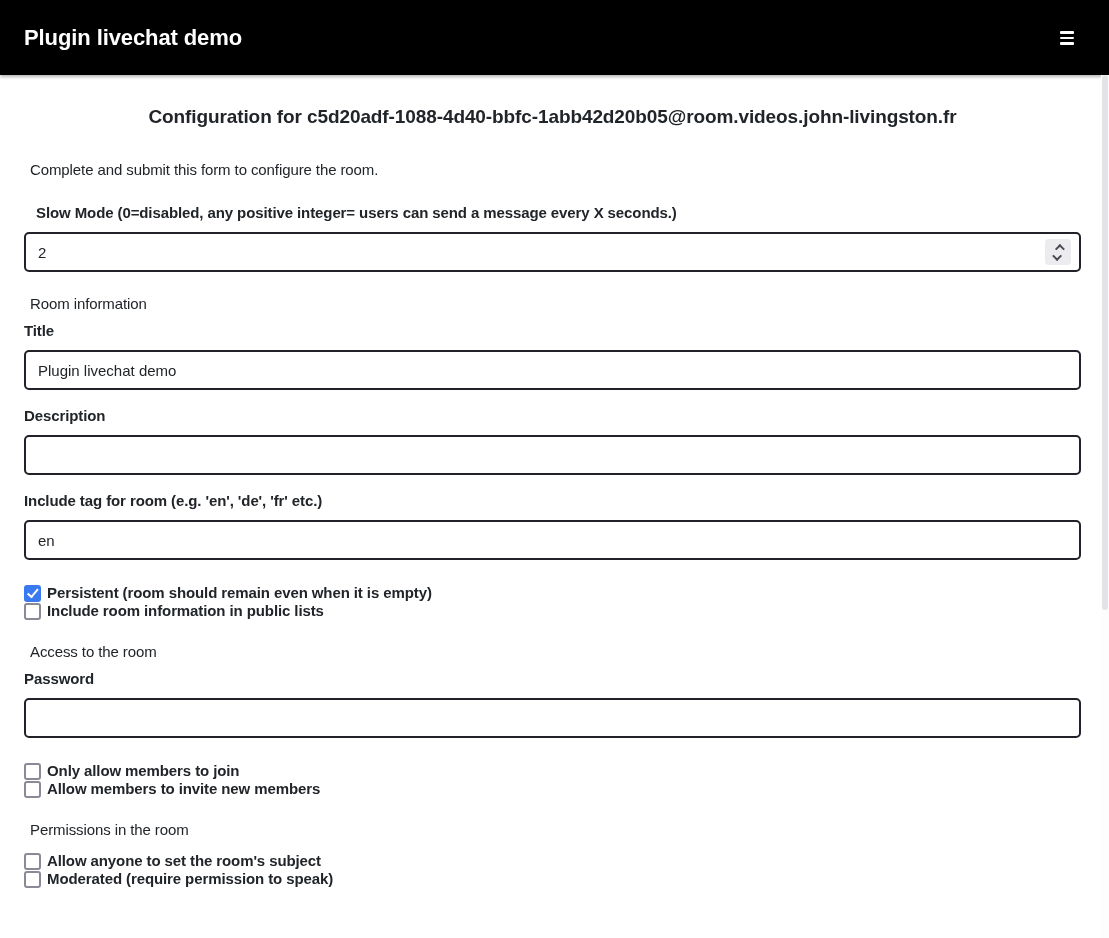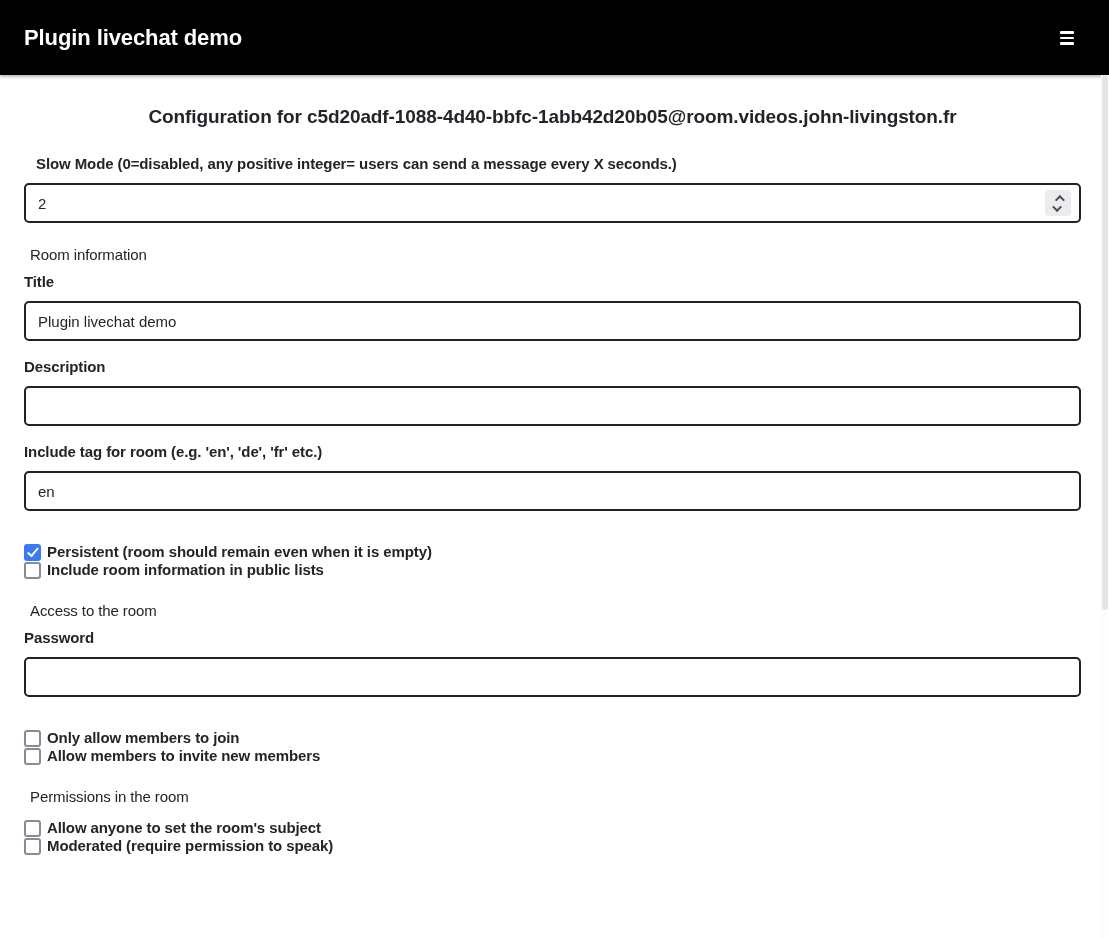--- a/index.html
+++ b/index.html
@@ -146,21 +146,21 @@
   .chev.up   { transform: rotate(-45deg) translateY(2px); }
   .chev.down { transform: rotate(135deg) translateY(2px); }
 
   
   .check-row {
     display: flex;
     align-items: center;
     gap: 6px;
     cursor: pointer;
   }
-  .check-row.after-input { margin-top: 32px; }
+  .check-row.after-input { margin-top: 24px; }
   .checkbox {
     flex: 0 0 auto;
     width: 17px; height: 17px;
     border: 2px solid var(--checkbox-border, #8a8a97);
     border-radius: 3px;
     background: #fff;
     display: flex;
     align-items: center;
     justify-content: center;
   }
@@ -192,20 +192,21 @@
     </span>
   </button>
 </header>
 
 <div class="scroll-track">
   <div class="scroll-thumb"></div>
 </div>
 
 <main class="main">
   <h1 class="page-heading">Configuration for c5d20adf-1088-4d40-bbfc-1abb42d20b05@room.videos.john-livingston.fr</h1>
+  <p class="intro">Complete and submit this form to configure the room.</p>
 
   <label class="field-label first">Slow Mode (0=disabled, any positive integer= users can send a message every X seconds.)</label>
   <div class="input-wrap">
     <input class="text-input" type="text" value="2" style="">
     <div class="stepper">
       <span class="chev up"></span>
       <span class="chev down"></span>
     </div>
   </div>
 

